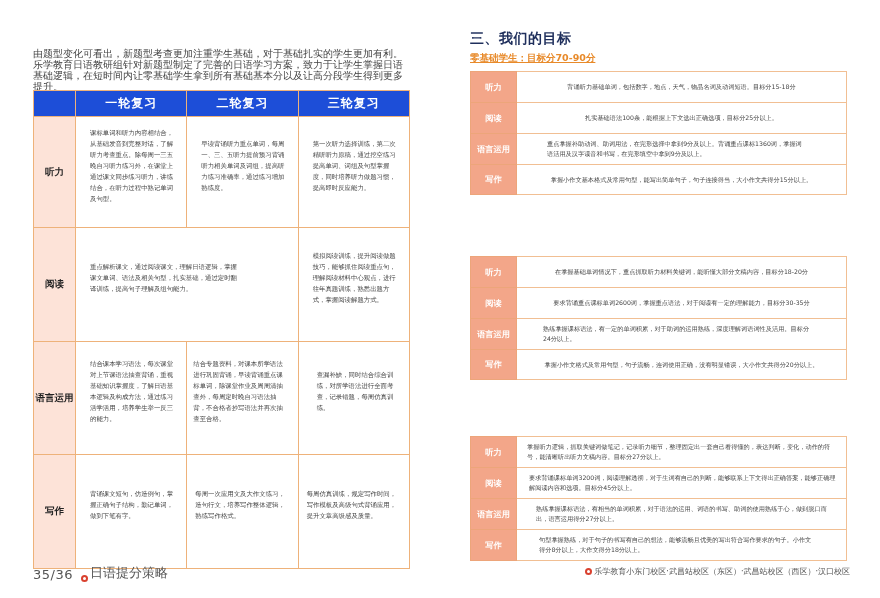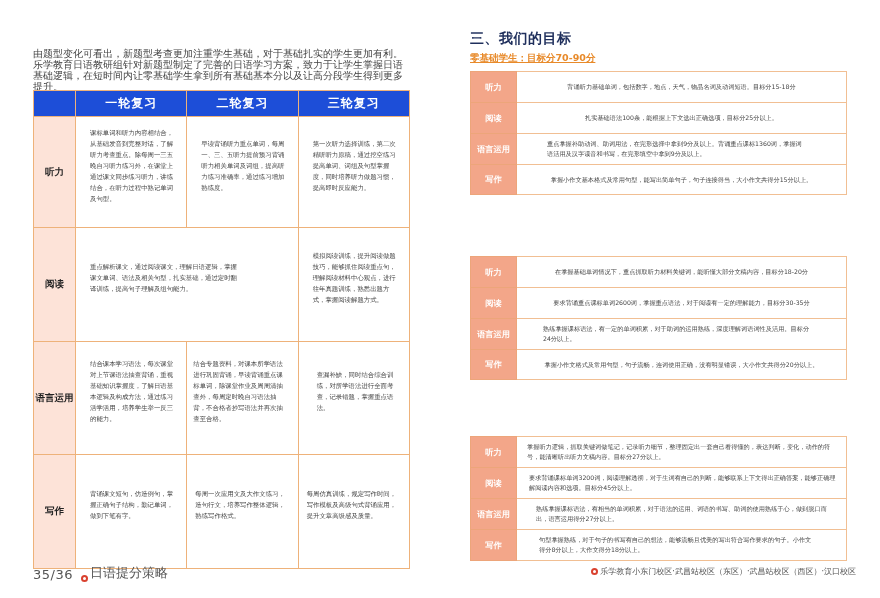--- a/index.html
+++ b/index.html
@@ -106,21 +106,21 @@
     }
     table.goal td { padding: 0 8px 0 22px; line-height: 10px; }
     table.goal td.c { text-align: center; padding: 0 8px; }
     .g1 { top: 71px; }
     .g2 { top: 256px; }
     .g3 { top: 436px; }
     .gr { height: 31px; }
     .gr-s { height: 30px; }
 
     .page-footer-right {
-      position: absolute; right: 24px; top: 566px;
+      position: absolute; right: 30px; top: 566px;
       display: flex; align-items: center;
     }
     .footer-campus { font-size: 8px; color: #555; }
   </style>
 </head>
 <body>
 
 <div class="page page-left">
   <p class="intro">由题型变化可看出，新题型考查更加注重学生基础，对于基础扎实的学生更加有利。乐学教育日语教研组针对新题型制定了完善的日语学习方案，致力于让学生掌握日语基础逻辑，在短时间内让零基础学生拿到所有基础基本分以及让高分段学生得到更多提升。</p>
 
@@ -142,21 +142,21 @@
       </tr>
       <tr class="r2">
         <th>阅读</th>
         <td colspan="2" style="padding-right:60px">重点解析课文，通过阅读课文，理解日语逻辑，掌握课文单词、语法及相关句型，扎实基础，通过定时翻译训练，提高句子理解及组句能力。</td>
         <td>模拟阅读训练，提升阅读做题技巧，能够抓住阅读重点句，理解阅读材料中心观点，进行往年真题训练，熟悉出题方式，掌握阅读解题方式。</td>
       </tr>
       <tr class="r3">
         <th>语言运用</th>
         <td>结合课本学习语法，每次课堂对上节课语法抽查背诵，重视基础知识掌握度，了解日语基本逻辑及构成方法，通过练习活学活用，培养学生举一反三的能力。</td>
         <td style="padding-left:6px">结合专题资料，对课本所学语法进行巩固背诵，早读背诵重点课标单词，除课堂作业及周周清抽查外，每周定时晚自习语法抽背，不合格者抄写语法并再次抽查至合格。</td>
-        <td style="padding-left:18px">查漏补缺，同时结合综合训练，对所学语法进行全面考查，记录错题，掌握重点语法。</td>
+        <td style="padding-left:18px">查漏补缺，同时结合综合训练，对所学语法进行全面考查，记录错题，每周仿真训练。</td>
       </tr>
       <tr class="r4">
         <th>写作</th>
         <td>背诵课文短句，仿造例句，掌握正确句子结构，勤记单词，做到下笔有字。</td>
         <td style="padding-left:8px">每周一次应用文及大作文练习，造句行文，培养写作整体逻辑，熟练写作格式。</td>
         <td style="padding-left:8px">每周仿真训练，规定写作时间，写作模板及高级句式背诵应用，提升文章高级感及质量。</td>
       </tr>
     </tbody>
   </table>
 

